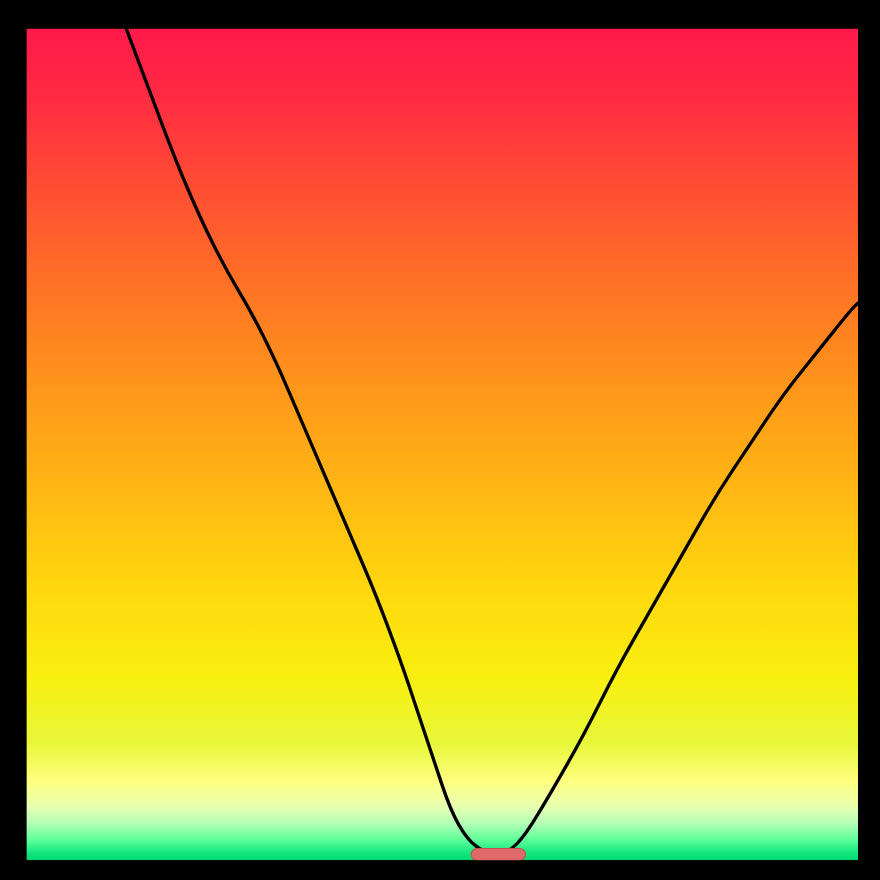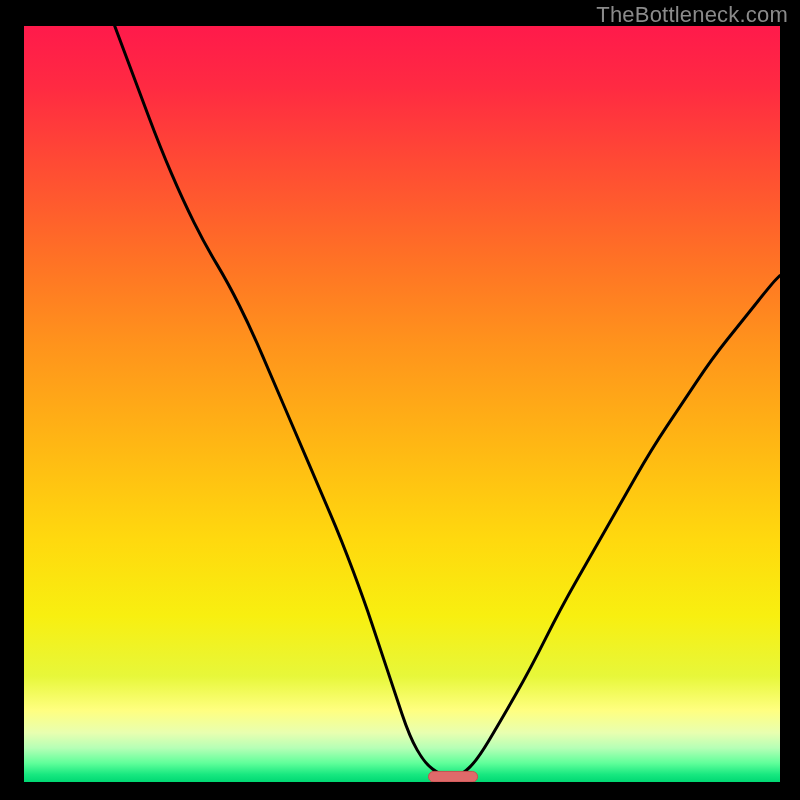--- a/index.html
+++ b/index.html
@@ -35,21 +35,20 @@
     height: 756px;
   }
   svg {
     display: block;
   }
 </style>
 </head>
 <body>
 <div class="frame">
 
-  <div class="watermark">TheBottleneck.com</div>
 
   <div class="plot">
     <svg id="chart-svg" viewBox="0 0 756 756" width="756" height="756">
       <defs>
         <linearGradient id="bg-grad" x1="0" y1="0" x2="0" y2="1">
 
         <stop offset="0%" stop-color="#ff1a4b"></stop>
             <stop offset="8%" stop-color="#ff2a42"></stop>
             <stop offset="18%" stop-color="#ff4a34"></stop>
             <stop offset="30%" stop-color="#ff6f26"></stop>

